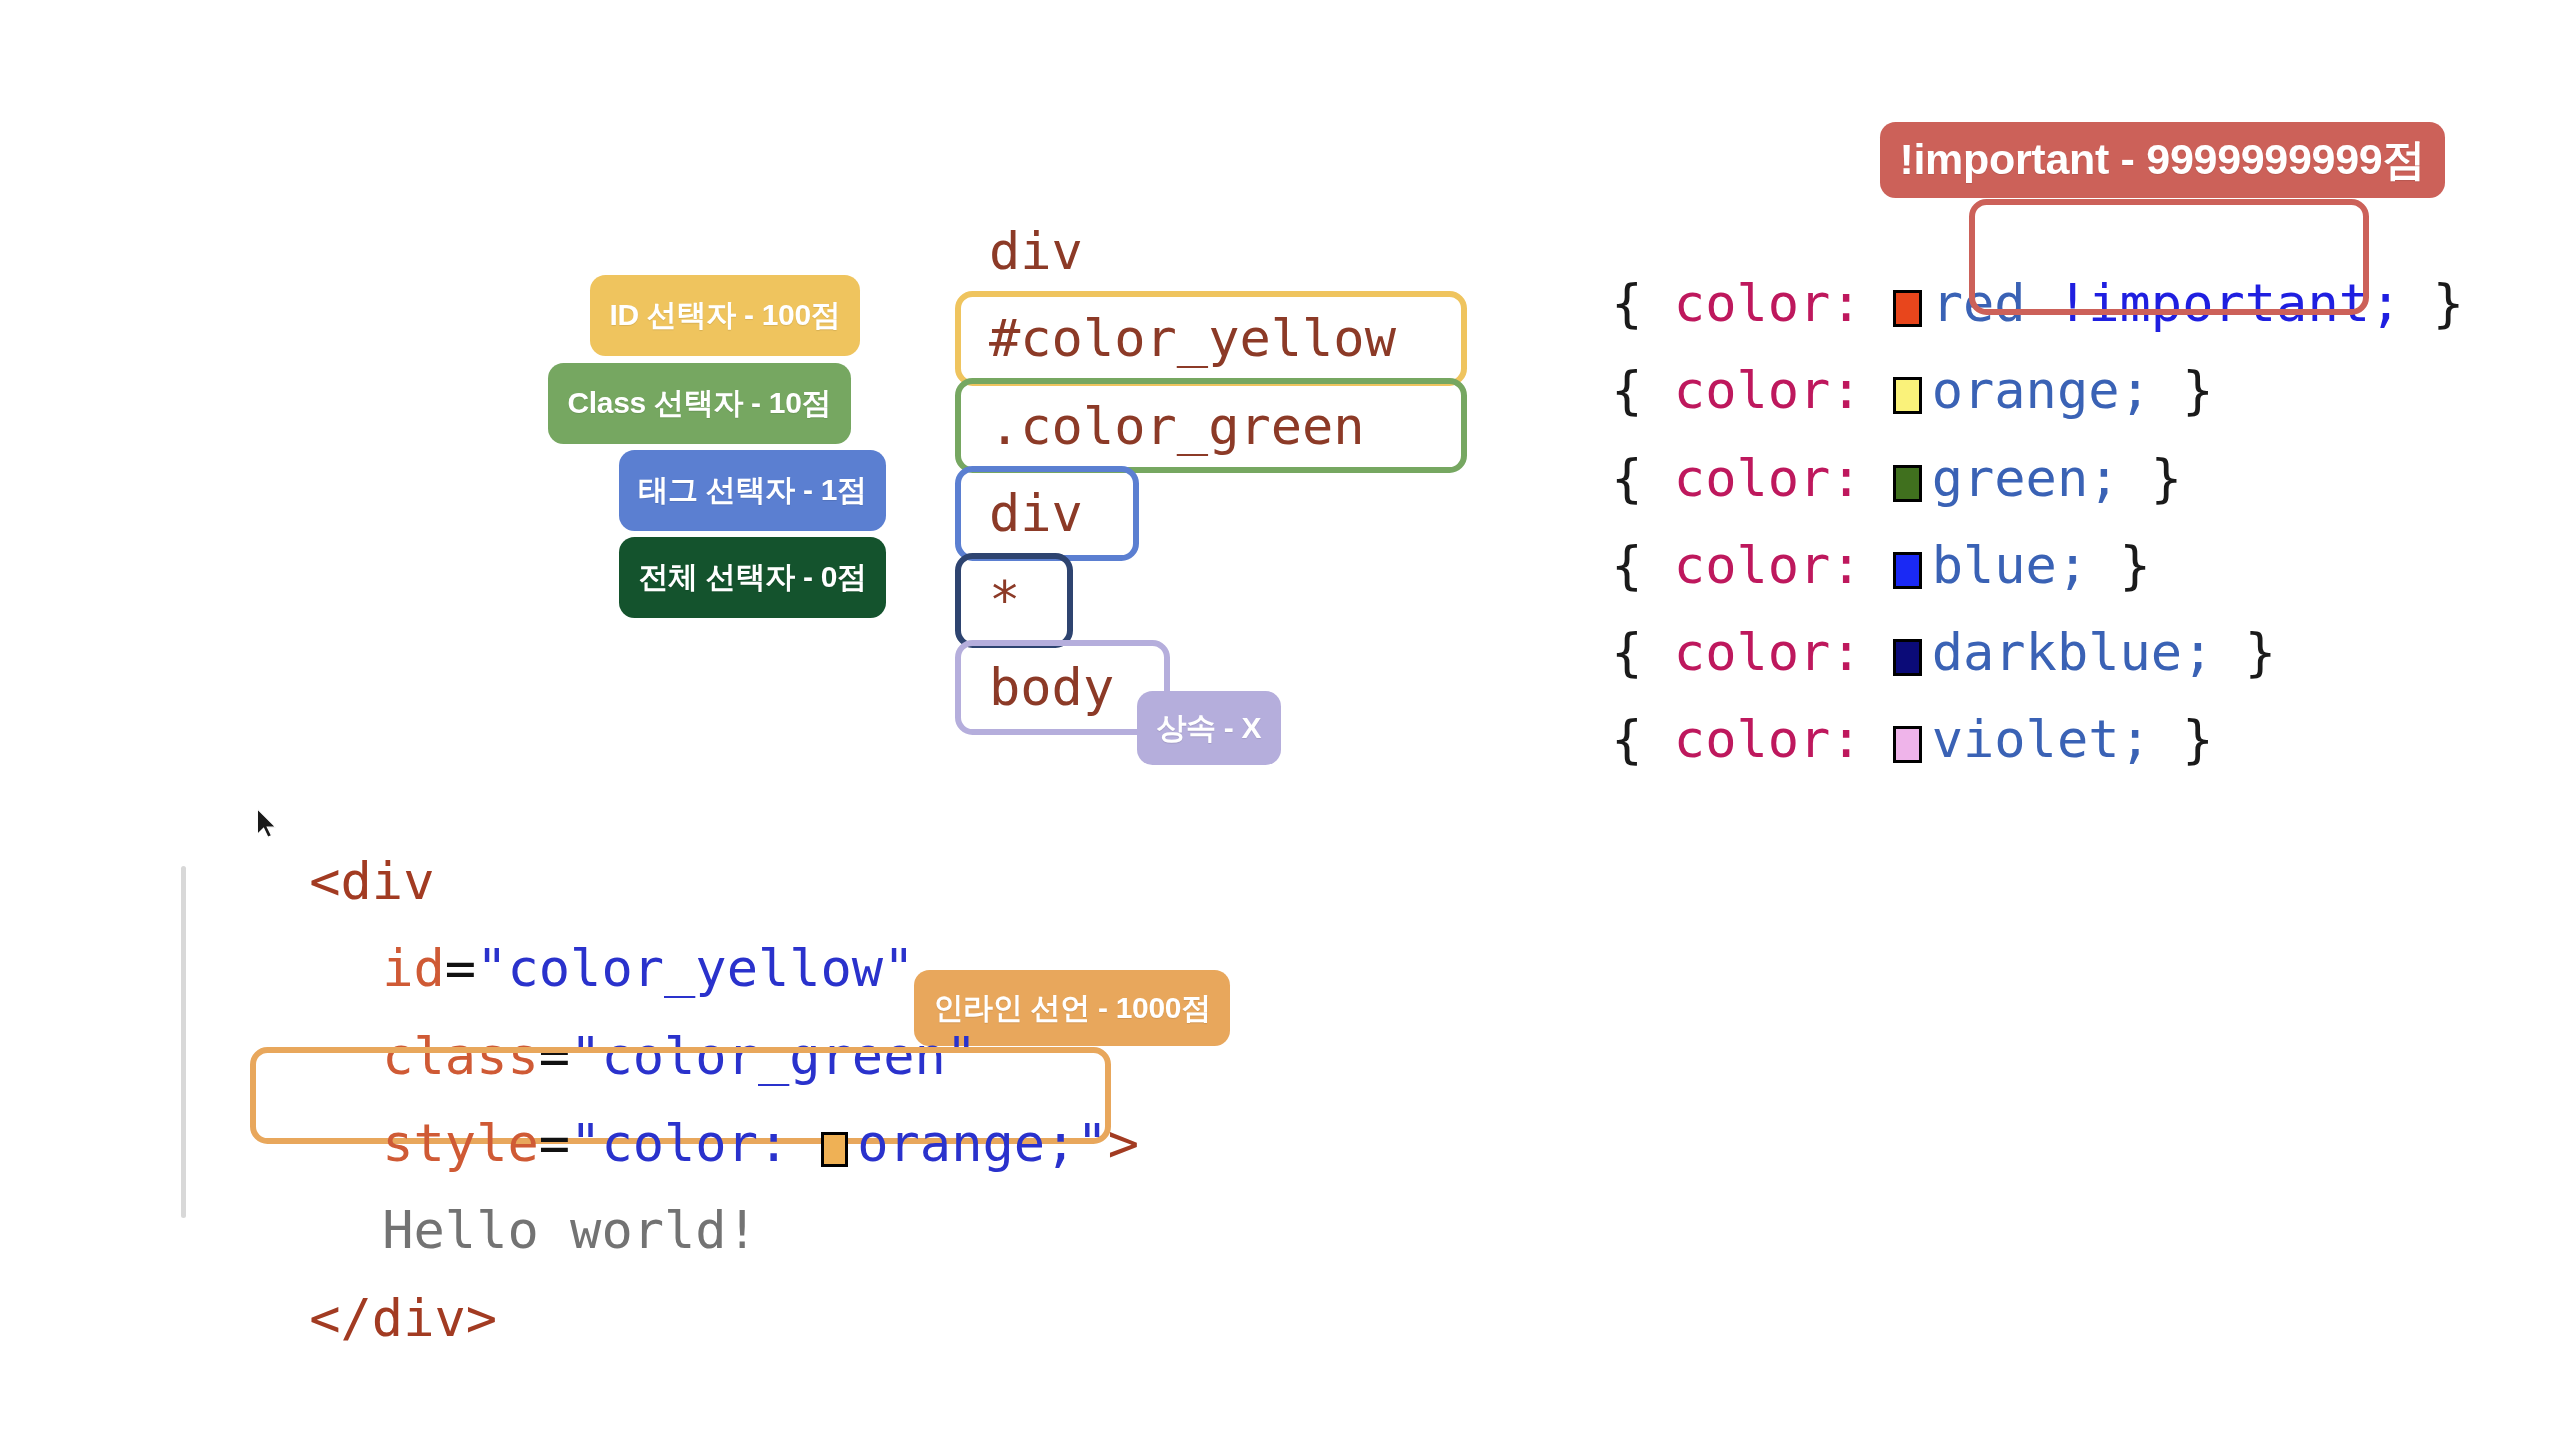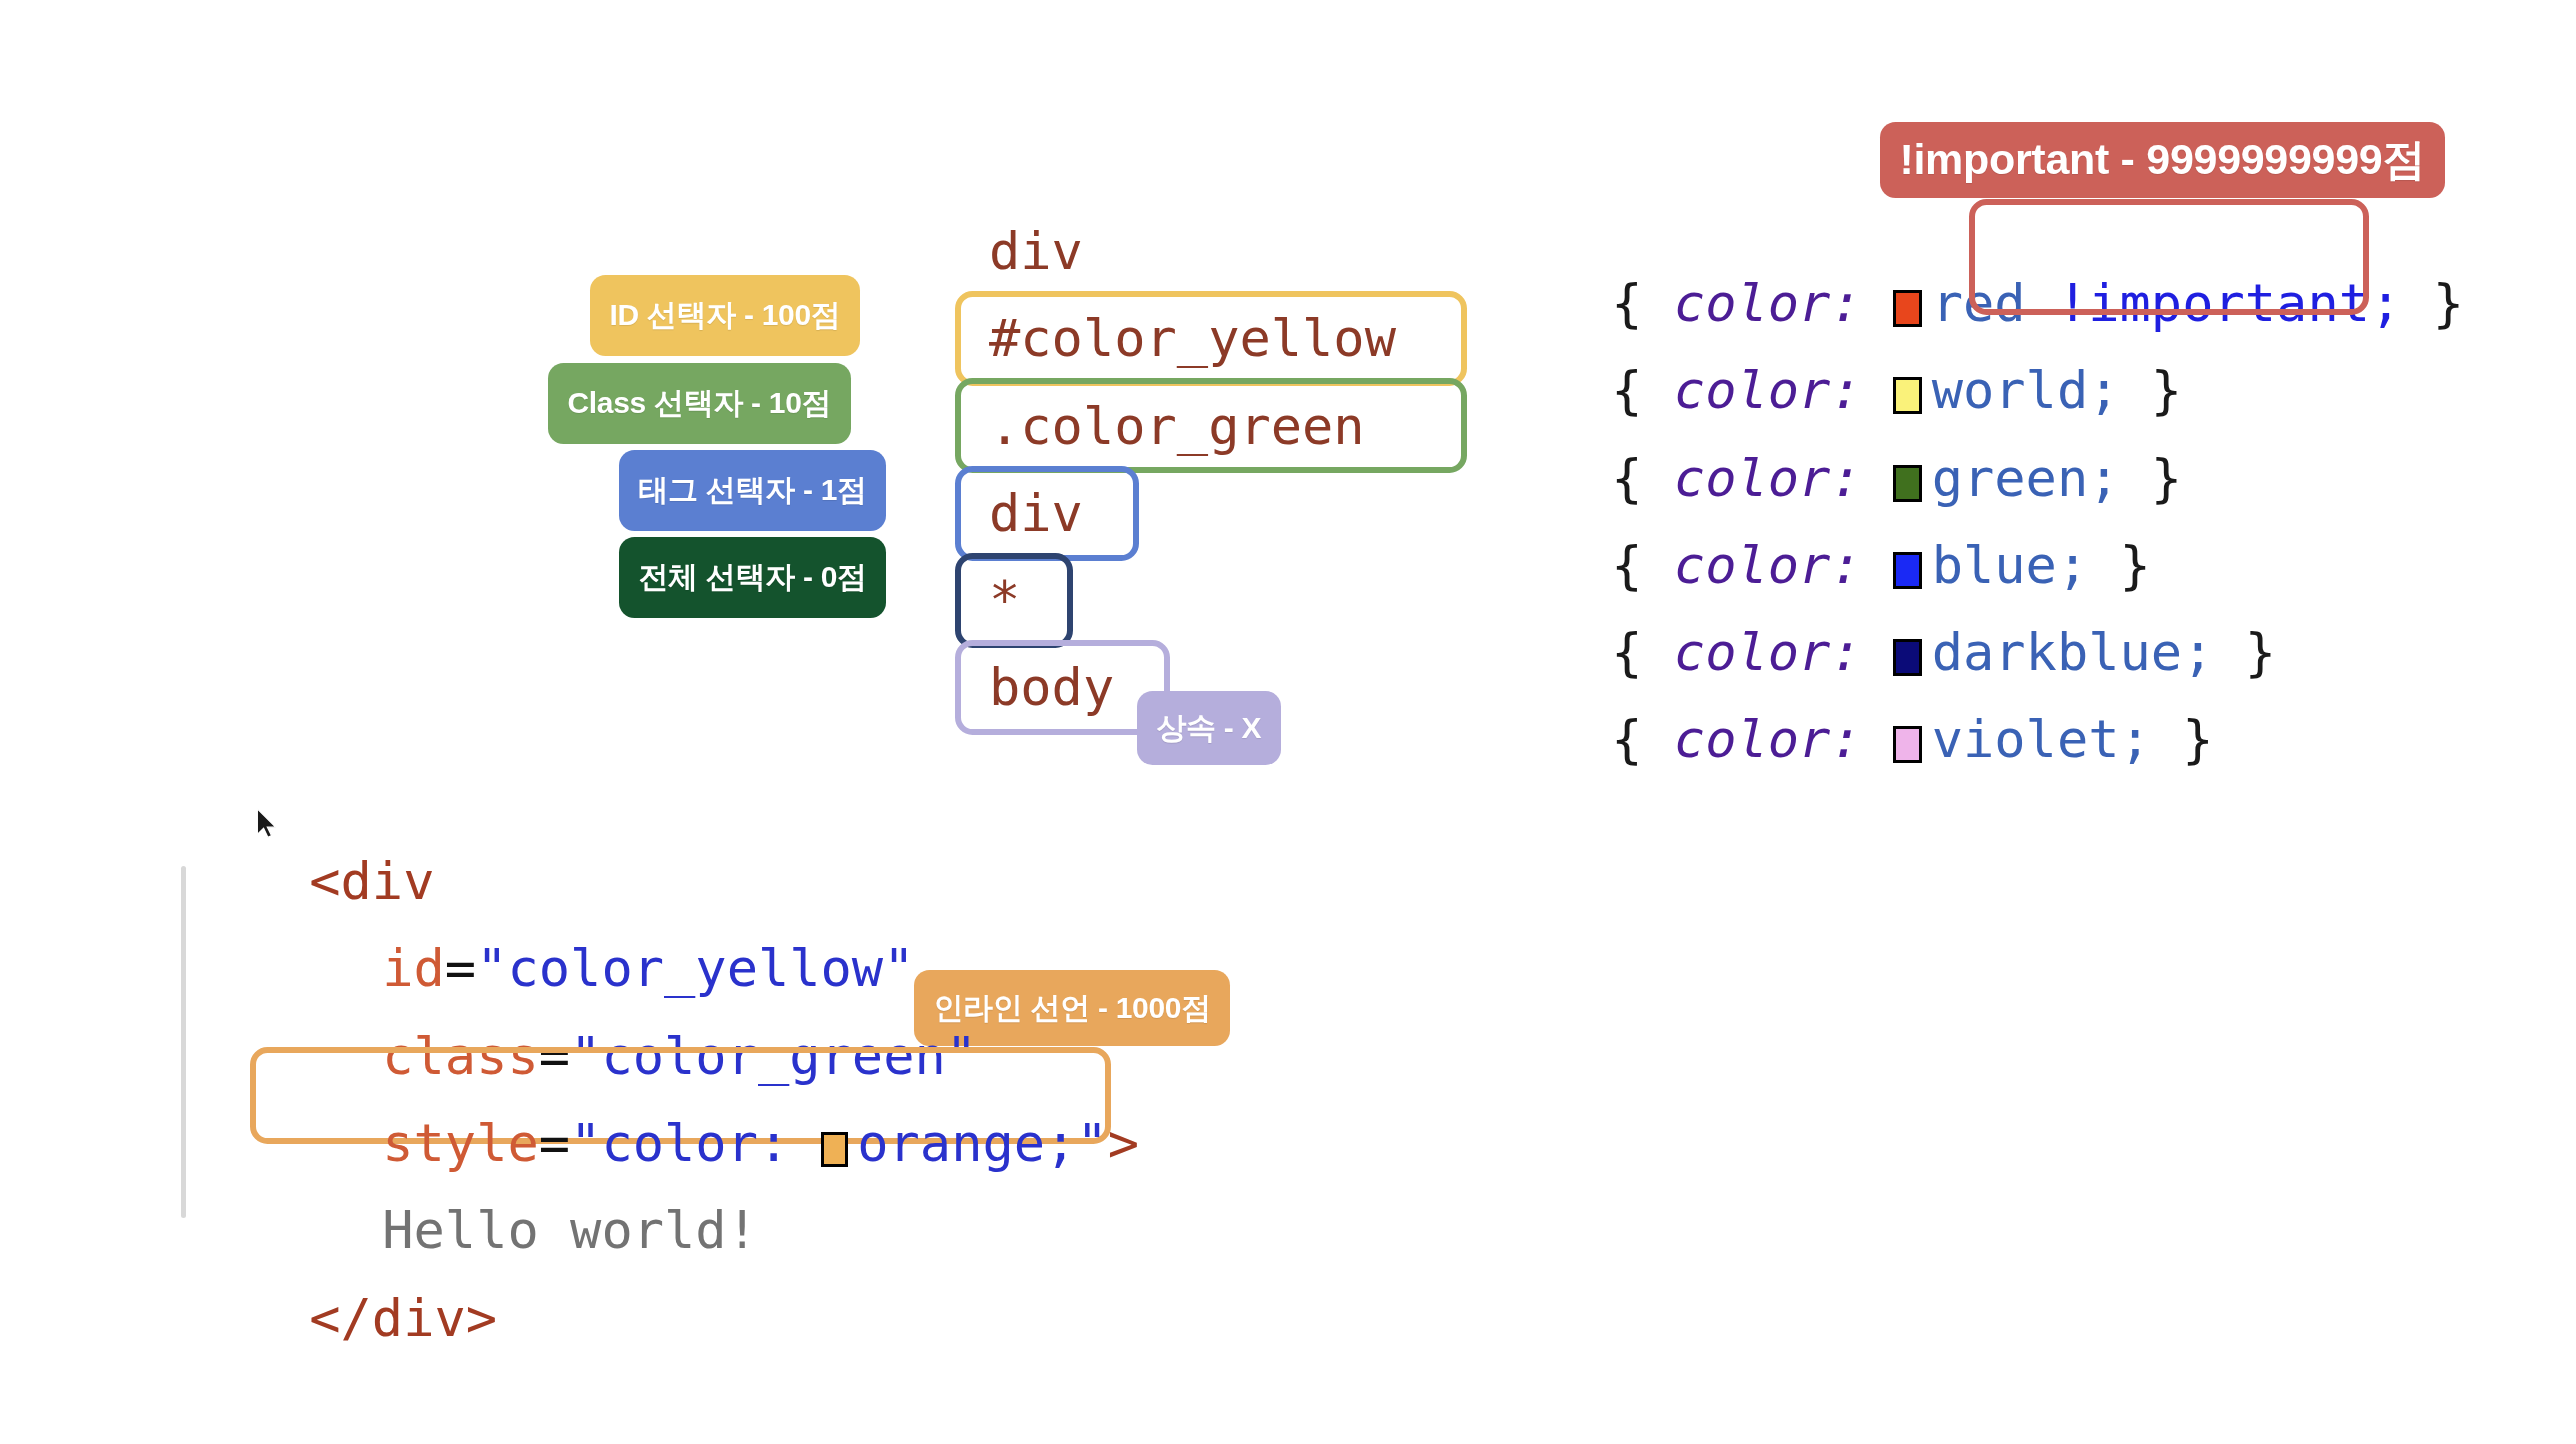--- a/index.html
+++ b/index.html
@@ -20,21 +20,21 @@
 
   
   .mono {
     font-family: "DejaVu Sans Mono", monospace;
     font-size: 52px;
     line-height: 1;
     white-space: pre;
   }
   .sel-text   { color: #8c3a27; }
   .brace      { color: #1a1a1a; }
-  .prop       { color: #4c1d95; font-style: italic; }
+  .prop       { color: #be185d; }
   .val        { color: #3a62b5; text-align: center; }
   .imp        { color: #1f1fe0; margin-top: 16px; }
   .tagname    { color: #a23b22; }
   .attr       { color: #cf5a35; }
   .attrval    { color: #2a32cc; }
   .eq         { color: #111111; }
   .plain      { color: #737373; }
 
   
   .swatch {
@@ -109,21 +109,21 @@
 
   <div class="abs mono sel-text" style="left:989px; top:574px;">*</div>
 
   <div class="abs mono sel-text" style="left:989px; top:661px;">body</div>
 
   <div class="abs mono" style="left:1486px; top:225px;">
     <span class="brace">{</span><span class="plain"> </span><span class="prop">color:</span><span class="plain"> </span><span class="swatch" style="background: rgb(232, 70, 28);"></span><span class="val">red</span><span class="plain"> </span><span class="imp">!important;</span><span class="plain"> </span><span class="brace">}</span>
   </div>
 
   <div class="abs mono" style="left:1486px; top:312px;">
-    <span class="brace">{</span><span class="plain"> </span><span class="prop">color:</span><span class="plain"> </span><span class="swatch" style="background: rgb(250, 242, 122);"></span><span class="val">world;</span><span class="plain"> </span><span class="brace">}</span>
+    <span class="brace">{</span><span class="plain"> </span><span class="prop">color:</span><span class="plain"> </span><span class="swatch" style="background: rgb(250, 242, 122);"></span><span class="val">orange;</span><span class="plain"> </span><span class="brace">}</span>
   </div>
 
   <div class="abs mono" style="left:1486px; top:400px;">
     <span class="brace">{</span><span class="plain"> </span><span class="prop">color:</span><span class="plain"> </span><span class="swatch" style="background: rgb(64, 112, 30);"></span><span class="val">green;</span><span class="plain"> </span><span class="brace">}</span>
   </div>
 
   <div class="abs mono" style="left:1486px; top:487px;">
     <span class="brace">{</span><span class="plain"> </span><span class="prop">color:</span><span class="plain"> </span><span class="swatch" style="background: rgb(26, 41, 245);"></span><span class="val">blue;</span><span class="plain"> </span><span class="brace">}</span>
   </div>
 

